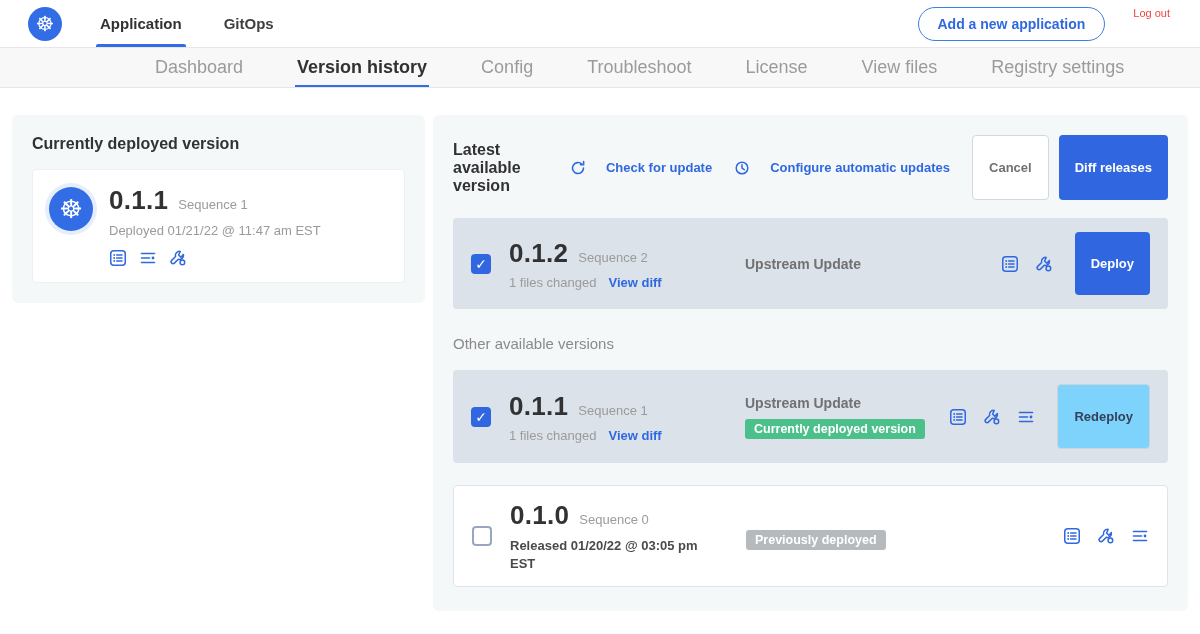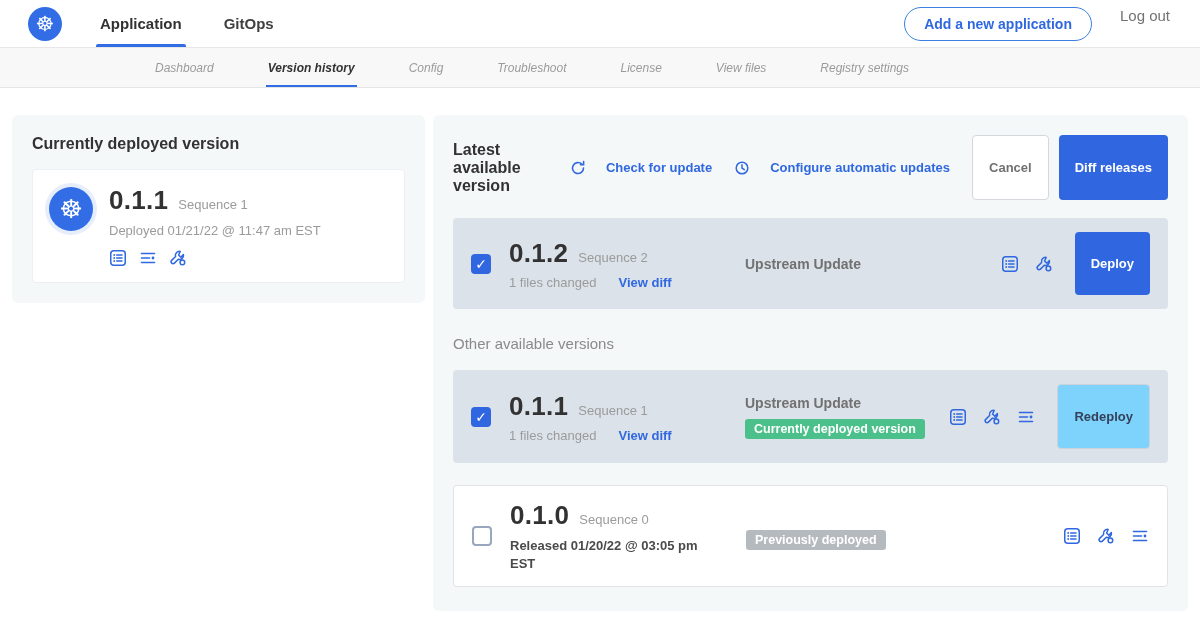--- a/index.html
+++ b/index.html
@@ -32,31 +32,31 @@
   .toptab.active::after {
     content:""; position:absolute; left:-4px; right:-4px; bottom:0;
     height:3px; background:#326de6; border-radius:2px 2px 0 0;
   }
   .topnav-right { margin-left:auto; display:flex; align-items:flex-start; gap:28px; }
   .pill-btn {
     background:#fff; border:1.5px solid #3b82e0; color:#3068e0;
     font-family:inherit; font-size:14px; font-weight:700;
     padding:8px 19px; border-radius:19px; cursor:pointer;
   }
-  .logout { font-size:15px; color:#737373; font-weight:500; cursor:pointer; }
+  .logout { font-size:11px; color:#ef4444; font-weight:500; cursor:pointer; }
 
   
   .subnav {
     height:40px; background:#f8f8f8; border-bottom:1px solid #e5e5e5;
     display:flex; padding-left:128px;
   }
   .subtab {
-    font-size:12px; color:#9b9b9b; font-weight:500;
+    font-size:18px; color:#9b9b9b; font-weight:500;
     padding:0 27px; display:flex; align-items:center;
-    position:relative; cursor:pointer; white-space:nowrap;font-style:italic;
+    position:relative; cursor:pointer; white-space:nowrap;
   }
   .subtab.active { color:#323232; font-weight:700; }
   .subtab.active::after {
     content:""; position:absolute; left:25px; right:25px; bottom:0;
     height:2px; background:#326de6;
   }
 
   
   .content { display:flex; align-items:flex-start; gap:8px; padding:27px 12px 0; }
   .panel { background:#f5f8f9; border-radius:6px; padding:20px; }
@@ -110,21 +110,21 @@
   .checkbox { width:20px; height:20px; border-radius:4px; margin-right:18px; flex:none; cursor:pointer; }
   .checkbox.checked { background:#3066e0; position:relative; }
   .checkbox.checked::after {
     content:"✓"; position:absolute; inset:0;
     display:flex; align-items:center; justify-content:center;
     color:#fff; font-size:14px; font-weight:700;
   }
   .checkbox.unchecked { background:#fff; border:2px solid #98a7bd; }
   .version-info { width:208px; flex:none; }
   .released { font-size:13px; font-weight:700; color:#4a4a4a; margin-top:6px; line-height:1.35; }
-  .files-line { margin-top:6px; font-size:13px; display:flex; gap:22px; }
+  .files-line { margin-top:6px; font-size:13px; display:flex; gap:12px; }
   .files { color:#9b9b9b; }
   .view-diff { color:#3068e0; font-weight:600; cursor:pointer; text-decoration:none; }
   .source-col { flex:1; padding-left:28px; }
   .source { font-size:14px; font-weight:600; color:#717171; }
   .badge {
     display:inline-block; margin-top:8px; font-size:12.5px; font-weight:600;
     color:#fff; padding:3px 9px; border-radius:3px; white-space:nowrap;
   }
   .badge.green { background:#4cc08a; }
   .badge.gray  { background:#b5babf; }

